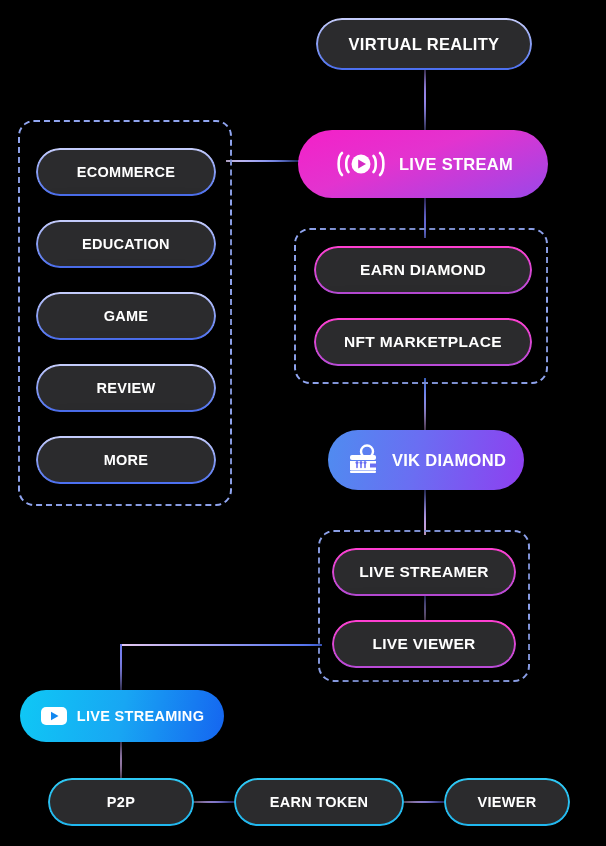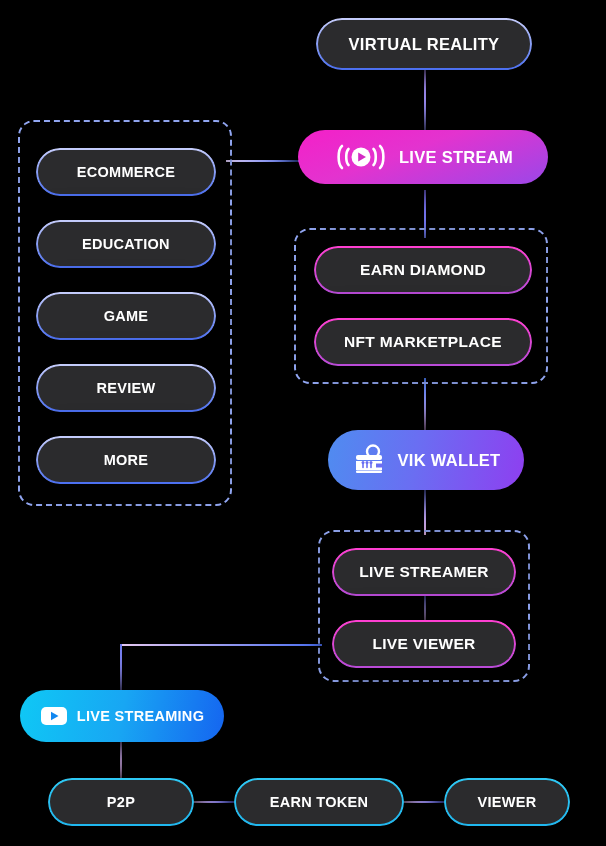--- a/index.html
+++ b/index.html
@@ -95,21 +95,21 @@
   <div class="conn h g-pink-h" style="left:400px; top:801px; width:48px;"></div>
 
   <div class="dashed" style="left:18px;  top:120px; width:214px; height:386px;"></div>
   <div class="dashed" style="left:294px; top:228px; width:254px; height:156px;"></div>
   <div class="dashed" style="left:318px; top:530px; width:212px; height:152px;"></div>
 
   <div class="pill dark edge-peri t16" style="left:316px; top:18px; width:216px; height:52px;">
     <span class="lbl">VIRTUAL REALITY</span>
   </div>
 
-  <div class="pill filled fill-livestream t16" style="left:298px; top:130px; width:250px; height:54px; gap:10px;">
+  <div class="pill filled fill-livestream t16" style="left:298px; top:130px; width:250px; height:68px; gap:10px;">
     <span class="ico">
       <svg width="56" height="30" viewBox="0 0 56 30" fill="none">
         <path d="M9 4 C4.5 8, 4.5 22, 9 26" stroke="#fff" stroke-width="2.6" stroke-linecap="round"></path>
         <path d="M15.5 7 C12.5 10, 12.5 20, 15.5 23" stroke="#fff" stroke-width="2.6" stroke-linecap="round"></path>
         <path d="M47 4 C51.5 8, 51.5 22, 47 26" stroke="#fff" stroke-width="2.6" stroke-linecap="round"></path>
         <path d="M40.5 7 C43.5 10, 43.5 20, 40.5 23" stroke="#fff" stroke-width="2.6" stroke-linecap="round"></path>
         <circle cx="28" cy="15" r="9.5" fill="#fff"></circle>
         <path d="M25.2 10.6 L33 15 L25.2 19.4 Z" fill="#d42bc4"></path>
       </svg>
     </span>
@@ -146,21 +146,21 @@
         <rect x="4" y="11" width="26" height="5" rx="2" fill="#fff"></rect>
         <rect x="4" y="17" width="26" height="9" fill="#fff"></rect>
         <rect x="4" y="26.5" width="26" height="2.5" rx="1" fill="#fff"></rect>
         <path d="M11 18.5v5M15 18.5v5M19 18.5v5" stroke="#6a6ef2" stroke-width="1.6" stroke-linecap="round"></path>
         <circle cx="11" cy="18.4" r="1.5" fill="#6a6ef2"></circle>
         <circle cx="15" cy="18.4" r="1.5" fill="#6a6ef2"></circle>
         <circle cx="19" cy="18.4" r="1.5" fill="#6a6ef2"></circle>
         <path d="M24 19.5h7v4h-7z" fill="#6a6ef2"></path>
       </svg>
     </span>
-    <span class="lbl">VIK WALLET</span>
+    <span class="lbl">VIK DIAMOND</span>
   </div>
 
   <div class="pill dark edge-pink t15" style="left:332px; top:548px; width:184px; height:48px;">
     <span class="lbl">LIVE STREAMER</span>
   </div>
   <div class="pill dark edge-pink t15" style="left:332px; top:620px; width:184px; height:48px;">
     <span class="lbl">LIVE VIEWER</span>
   </div>
 
   <div class="pill filled fill-video t14" style="left:20px; top:690px; width:204px; height:52px; gap:9px;">

